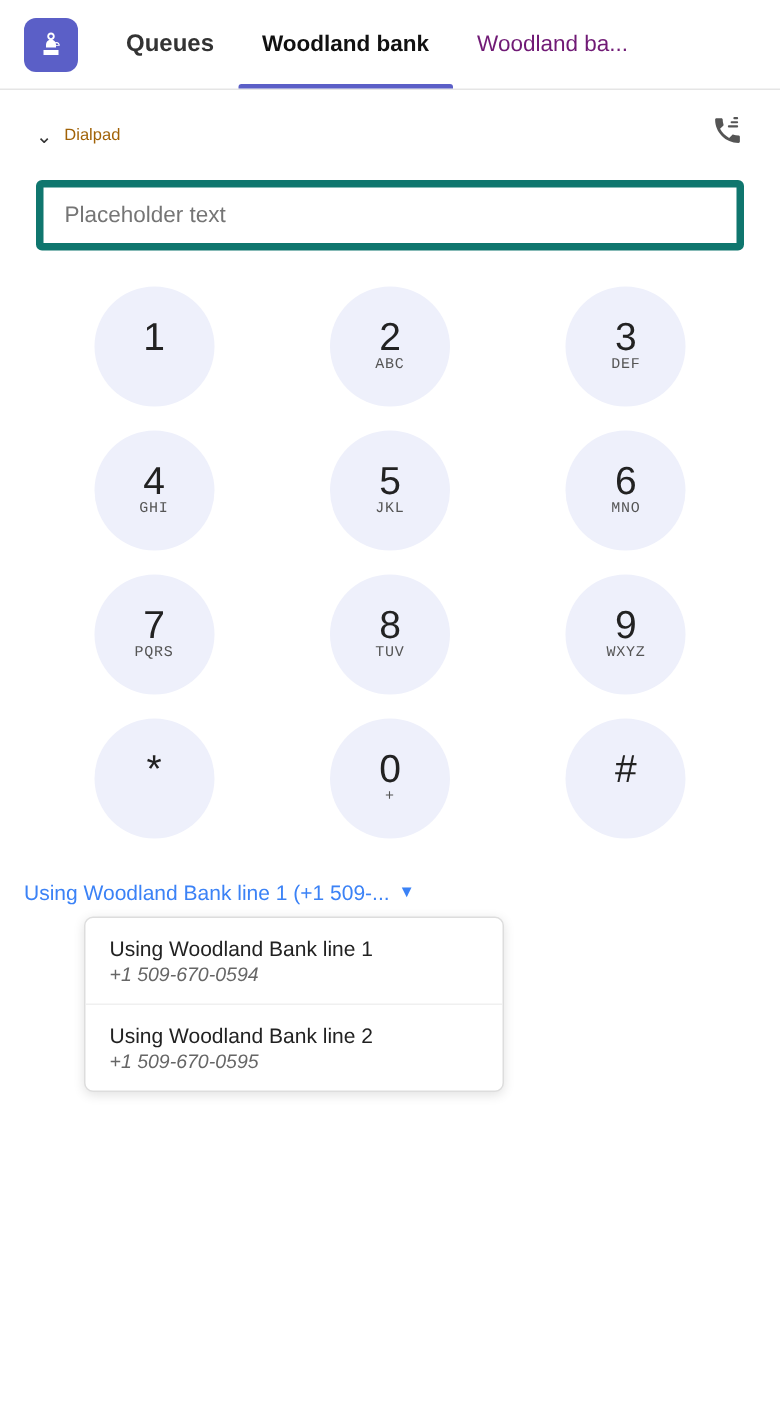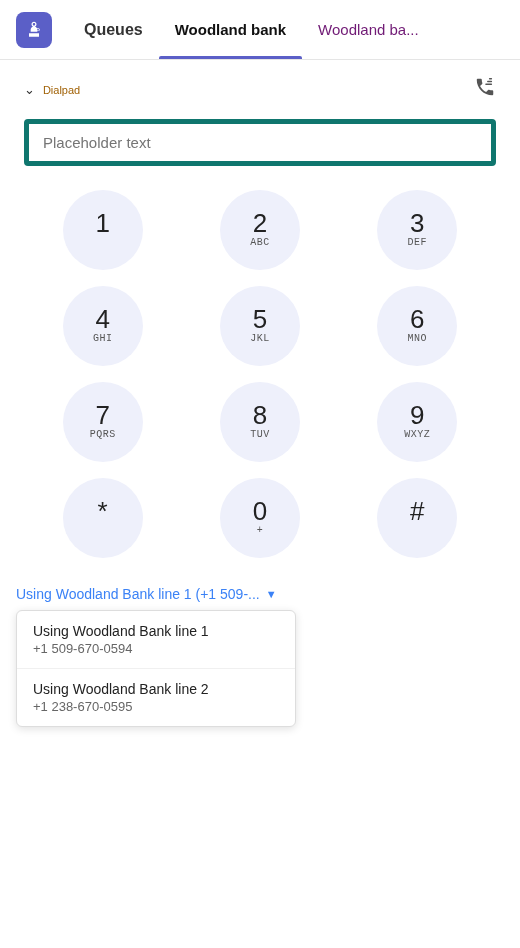--- a/index.html
+++ b/index.html
@@ -174,37 +174,39 @@
     }
 
     
     .line-dropdown {
       border: 1px solid #ddd;
       border-radius: 6px;
       background: #fff;
       box-shadow: 0 2px 8px rgba(0,0,0,0.12);
       overflow: hidden;
       width: 280px;
+      margin-left: 40px;
     }
     .line-option {
       padding: 12px 16px;
       cursor: pointer;
     }
     .line-option:not(:last-child) {
       border-bottom: 1px solid #f0f0f0;
     }
     .line-option-name {
       font-size: 14px;
       color: #222;
       font-weight: 400;
     }
     .line-option-number {
       font-size: 13px;
       color: #666;
       margin-top: 2px;
+      font-style: italic;
     }
   </style>
 </head>
 <body>
 
 <div class="header">
   <div class="app-icon">
     <svg viewBox="0 0 24 24" xmlns="http://www.w3.org/2000/svg">
       <path d="M12 2C10.34 2 9 3.34 9 5c0 1.28.78 2.38 1.9 2.84C9.26 8.37 8 9.93 8 11.78V14h8v-2.22c0-1.85-1.26-3.41-2.9-3.94C14.22 7.38 15 6.28 15 5c0-1.66-1.34-3-3-3zm0 1.5c.83 0 1.5.67 1.5 1.5S12.83 6.5 12 6.5 10.5 5.83 10.5 5s.67-1.5 1.5-1.5zm4.5 6c-1.38 0-2.5 1.12-2.5 2.5v.5h5V12c0-1.38-1.12-2.5-2.5-2.5zm0 1c.83 0 1.5.67 1.5 1.5h-3c0-.83.67-1.5 1.5-1.5zM6 16v4h12v-4H6z"></path>
     </svg>
@@ -290,16 +292,16 @@
     <span>Using Woodland Bank line 1 (+1 509-...</span>
     <span class="dropdown-arrow">▼</span>
   </div>
   <div class="line-dropdown">
   <div class="line-option">
         <div class="line-option-name">Using Woodland Bank line 1</div>
         <div class="line-option-number">+1 509-670-0594</div>
       </div>
       <div class="line-option">
         <div class="line-option-name">Using Woodland Bank line 2</div>
-        <div class="line-option-number">+1 238-670-0595</div>
+        <div class="line-option-number">+1 509-670-0595</div>
       </div>
     </div>
 </div>
 
 </body></html>

